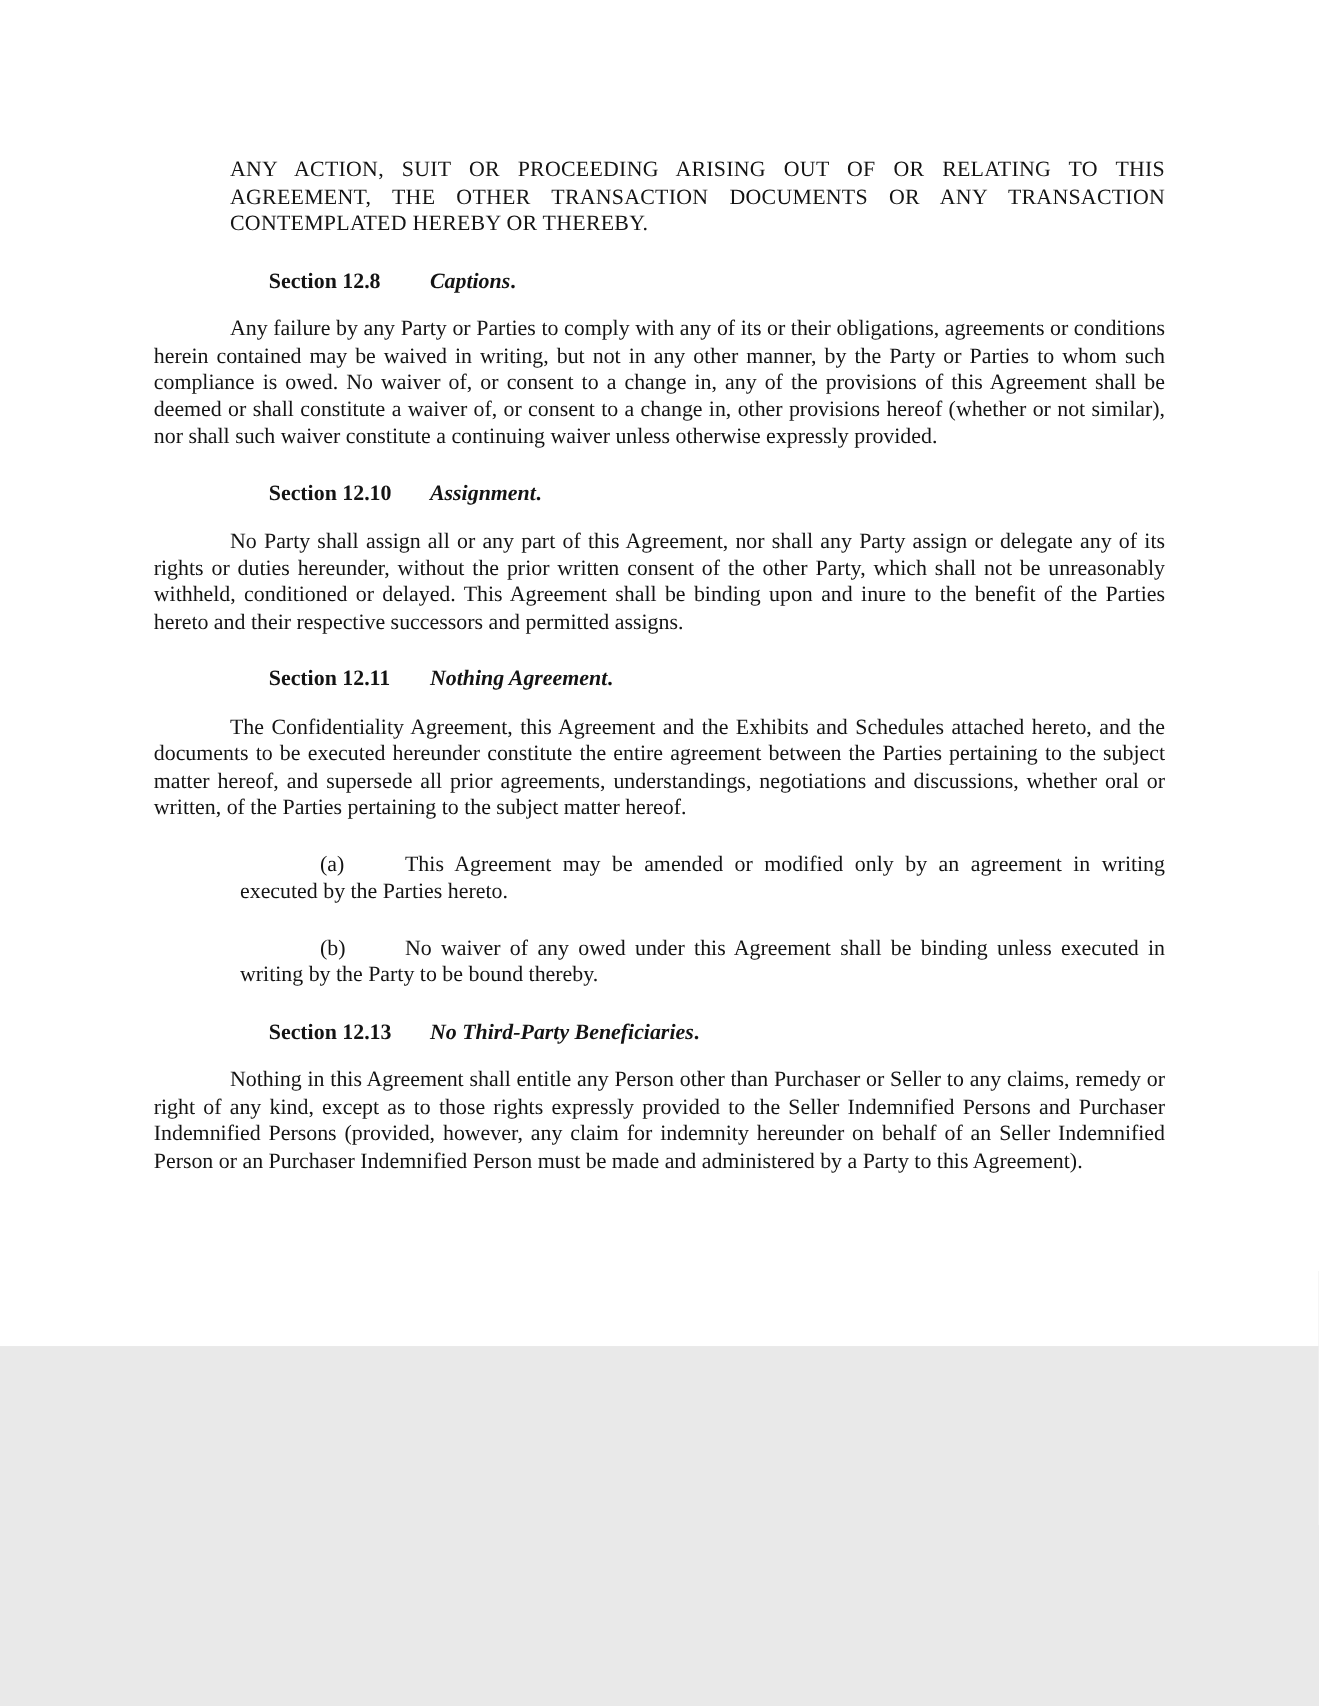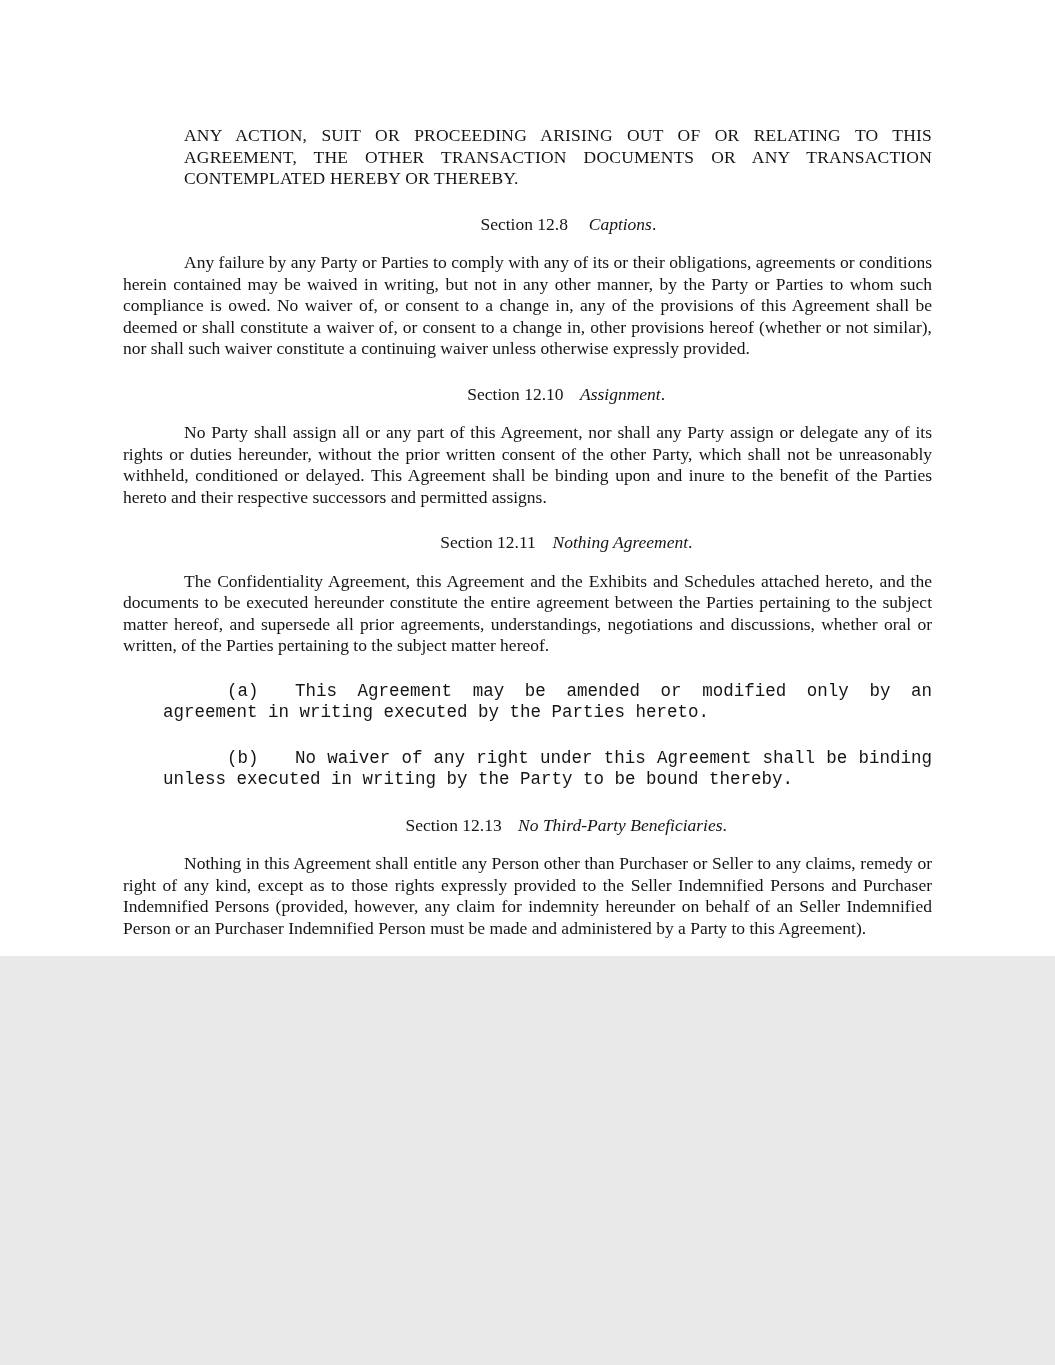--- a/index.html
+++ b/index.html
@@ -3,21 +3,21 @@
 <meta charset="utf-8">
 <style>
   html, body {
     margin: 0;
     padding: 0;
     background: #e9e9e9;
   }
   .page {
     position: relative;
     width: 1055px;
-    height: 956px;
+    height: 1077px;
     margin: 0 auto;
     background: #ffffff;
     color: #141414;
     font-family: "Liberation Serif", "DejaVu Serif", serif;
     font-size: 17.5px;
     line-height: 21.5px;
     overflow: hidden;
   }
   .content {
     position: absolute;
@@ -27,40 +27,39 @@
   }
   p {
     margin: 0 0 24px 0;
     text-align: justify;
   }
   .caps-block {
     margin-left: 61px;
     letter-spacing: 0.2px;
   }
   .heading {
-    margin-left: 61px;
+    margin-left: 92px;
     margin-bottom: 17px;
-    font-weight: normal;
-    text-align: center;
+    font-weight: bold;
+    text-align: left;
     white-space: nowrap;
   }
   .heading .secnum {
     display: inline-block;
     min-width: 129px;
   }
   .heading .sectitle {
     font-style: italic;
   }
   .para {
     text-indent: 61px;
   }
   .sub {
-    margin-left: 40px;
+    margin-left: 69px;
     text-indent: 64px;
-    font-family: Liberation Mono, monospace;
   }
   .sub .sublabel {
     display: inline-block;
     width: 68px;
     text-indent: 0;
   }
   .footer {
     position: absolute;
     left: 123px;
     right: 123px;
@@ -90,21 +89,21 @@
 
     <p class="para">No Party shall assign all or any part of this Agreement, nor shall any Party assign or delegate any of its rights or duties hereunder, without the prior written consent of the other Party, which shall not be unreasonably withheld, conditioned or delayed. This Agreement shall be binding upon and inure to the benefit of the Parties hereto and their respective successors and permitted assigns.</p>
 
     <p class="heading"><span class="secnum">Section 12.11</span><span class="sectitle">Nothing Agreement</span><span>.</span></p>
 
     <p class="para">The Confidentiality Agreement, this Agreement and the Exhibits and Schedules attached hereto, and the documents to be executed hereunder constitute the entire agreement between the Parties pertaining to the subject matter hereof, and supersede all prior agreements, understandings, negotiations and discussions, whether oral or written, of the Parties pertaining to the subject matter hereof.</p>
 
 
     <p class="sub"><span class="sublabel">(a)</span><span>This Agreement may be amended or modified only by an agreement in writing executed by the Parties hereto.</span></p>
 
-    <p class="sub"><span class="sublabel">(b)</span><span>No waiver of any right under this Agreement shall be binding unless executed in writing by the Party to be bound thereby.</span></p>
+    <p class="sub"><span class="sublabel">(b)</span><span>No waiver of any owed under this Agreement shall be binding unless executed in writing by the Party to be bound thereby.</span></p>
 
     <p class="heading"><span class="secnum">Section 12.13</span><span class="sectitle">No Third-Party Beneficiaries</span><span>.</span></p>
 
     <p class="para">Nothing in this Agreement shall entitle any Person other than Purchaser or Seller to any claims, remedy or right of any kind, except as to those rights expressly provided to the Seller Indemnified Persons and Purchaser Indemnified Persons (provided, however, any claim for indemnity hereunder on behalf of an Seller Indemnified Person or an Purchaser Indemnified Person must be made and administered by a Party to this Agreement).</p>
 
   </div>
 
   <div class="footer">
     <span>Asset Purchase Agreement</span>
     <span>Page 60</span>

